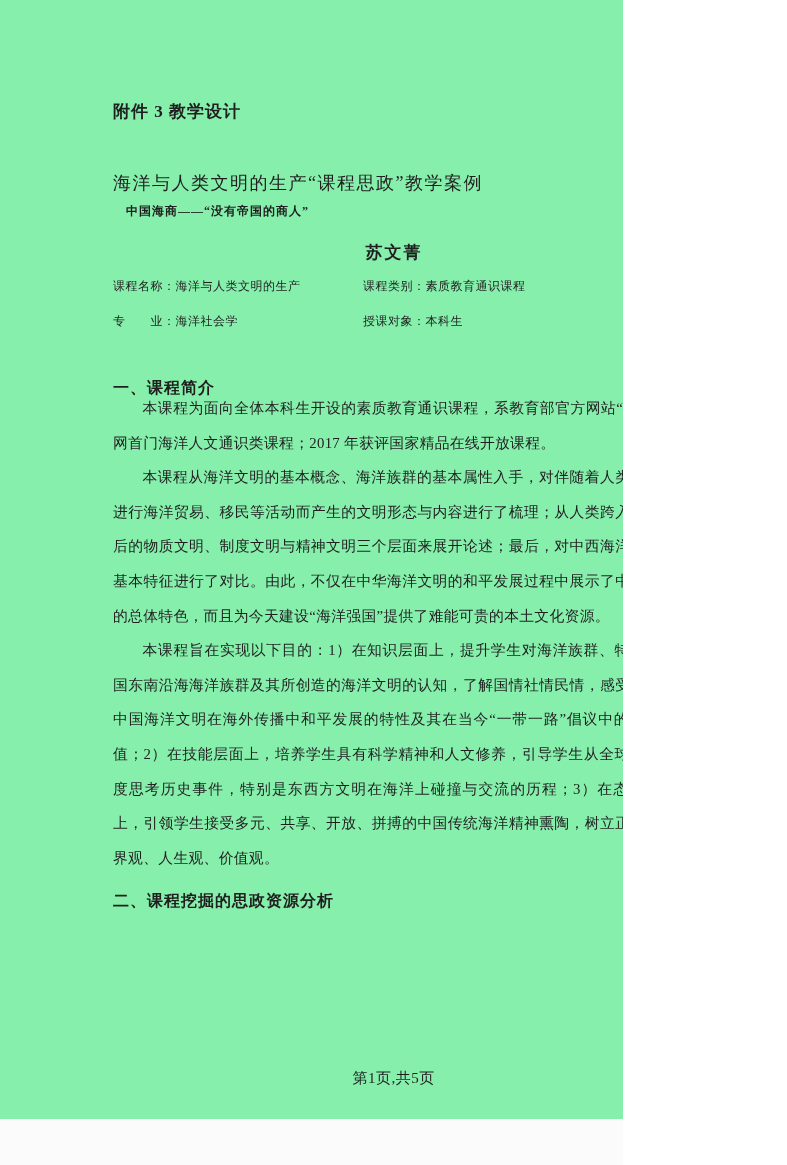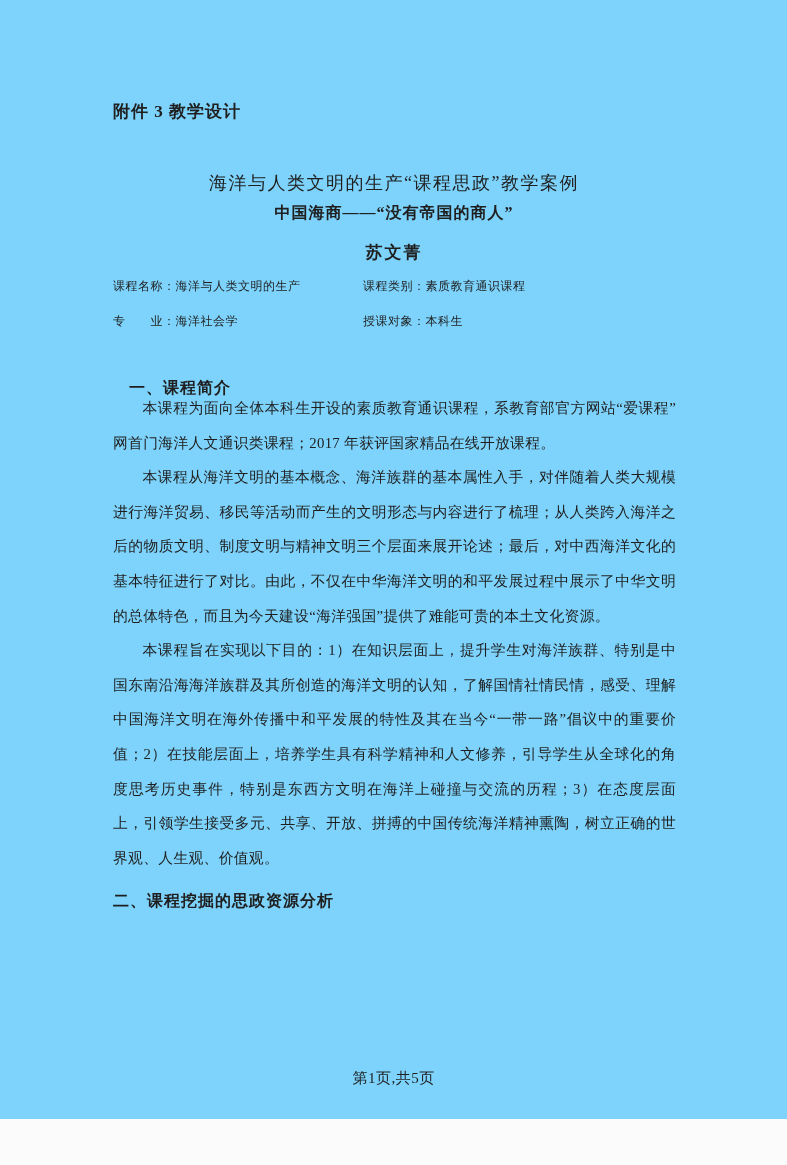--- a/index.html
+++ b/index.html
@@ -8,49 +8,48 @@
     background: #ffffff;
   }
   body {
     width: 787px;
     height: 1165px;
     font-family: "Liberation Serif", "DejaVu Serif", serif;
     color: #1f1f1f;
   }
   .page {
     position: relative;
-    width: 787px;
+    width: 623px;
     height: 1165px;
-    background: #7dd3fc;
+    background: #86efac;
     overflow: hidden;
   }
   .attachment {
     position: absolute;
     left: 113px;
     top: 100px;
     font-size: 17px;
     font-weight: bold;
     letter-spacing: 1px;
   }
   .case-title {
     position: absolute;
     left: 113px;
     top: 171px;
     width: 562px;
-    text-align: center;
+    text-align: left;
     font-size: 18px;
     letter-spacing: 1.5px;
   }
   .main-title {
     position: absolute;
-    left: 113px;
+    left: 126px;
     top: 203px;
     width: 562px;
-    text-align: center;
-    font-size: 16px;
+    font-size: 12px;
     font-weight: bold;
     letter-spacing: 1px;
   }
   .author {
     position: absolute;
     left: 113px;
     top: 241px;
     width: 562px;
     text-align: center;
     font-size: 17px;
@@ -76,21 +75,21 @@
     left: 250px;
     top: 0;
   }
   .heading {
     position: absolute;
     left: 113px;
     font-size: 16px;
     font-weight: bold;
     letter-spacing: 1px;
   }
-  .sec1-heading { top: 378px; margin-left: 16px; }
+  .sec1-heading { top: 378px; }
   .sec2-heading { top: 891px; }
   .body-block {
     position: absolute;
     left: 113px;
     width: 563px;
   }
   .sec1-body { top: 391px; }
   .sec2-body { top: 917px; }
   .para {
     margin: 0;

